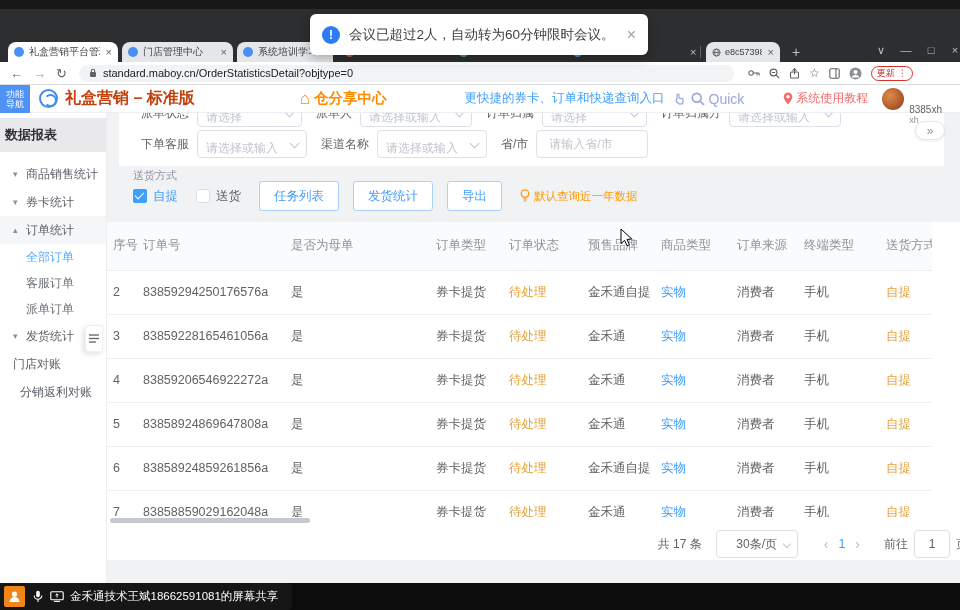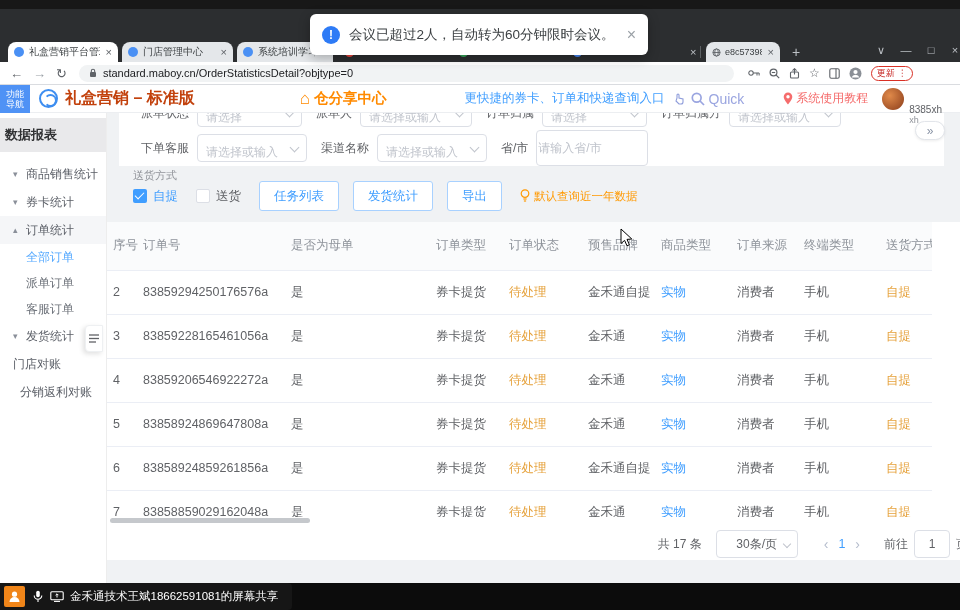--- a/index.html
+++ b/index.html
@@ -67,21 +67,21 @@
   
   .content { left:107px; top:113px; width:853px; height:470px; background:#f0f2f4; }
   .filter-card { position:absolute; left:12px; top:0; width:825px; height:53px; background:#fff; overflow:hidden; }
   .f-row { position:absolute; display:flex; align-items:center; }
   .f-row1 { top:-14px; left:8px; }
   .f-row2 { top:17px; left:8px; }
   .f-label { font-size:12px; color:#606266; margin:0 8px 0 14px; white-space:nowrap; }
   .sel { position:relative; height:28px; border:1px solid #dcdfe6; border-radius:4px; background:#fff; display:flex; align-items:flex-end; padding:0 20px 0 8px; }
   .sel::after { content:""; position:absolute; right:8px; top:9px; width:6px; height:6px; border-right:1px solid #c0c4cc; border-bottom:1px solid #c0c4cc; transform:rotate(45deg); }
   .ph { color:#c0c4cc; font-size:12px; white-space:nowrap; }
-  .txtinput { height:36px; border:1px solid #dcdfe6; border-radius:4px; font-size:12px; color:#606266; padding:0 1px; font-family:"Liberation Sans", sans-serif; }
+  .txtinput { height:28px; border:1px solid #dcdfe6; border-radius:4px; font-size:12px; color:#606266; padding:0 12px; font-family:"Liberation Sans", sans-serif; }
   .txtinput::placeholder { color:#c0c4cc; }
   .expand-btn { position:absolute; right:15px; top:8px; width:30px; height:19px; background:#fff; border:1px solid #e2e5ea; border-radius:10px; color:#8a94a6; font-size:12px; display:flex; align-items:center; justify-content:center; box-shadow:0 1px 3px rgba(0,0,0,.08); }
 
   .tb-label { position:absolute; left:26px; top:55px; font-size:11px; color:#909399; }
   .tb-row { position:absolute; left:26px; top:68px; height:30px; display:flex; align-items:center; }
   .cbgrp { display:flex; align-items:center; margin-right:18px; }
   .cbox { width:14px; height:14px; border-radius:2px; margin-right:6px; position:relative; flex:none; }
   .cbox.on { background:#409eff; }
   .cbox.on::after { content:""; position:absolute; left:4px; top:1px; width:4px; height:8px; border-right:1.5px solid #fff; border-bottom:1.5px solid #fff; transform:rotate(45deg); }
   .cbox.off { background:#fff; border:1px solid #dcdfe6; }
@@ -271,22 +271,22 @@
       </div>
       <div class="s-item">
         <span class="arr">▾</span>
         <span>券卡统计</span>
       </div>
       <div class="s-item" style="background:#f5f6f8;">
         <span class="arr">▴</span>
         <span>订单统计</span>
       </div>
       <div class="s-child active">全部订单</div>
+      <div class="s-child">客服订单</div>
       <div class="s-child">派单订单</div>
-      <div class="s-child">客服订单</div>
       <div class="s-item">
         <span class="arr">▾</span>
         <span>发货统计</span>
       </div>
       <div class="s-item" style="">门店对账</div>
       <div class="s-item" style="padding-left:20px;">分销返利对账</div>
     </div>
     <div class="s-handle">
       <svg width="10" height="9" viewBox="0 0 10 9">
           <line x1="0" y1="1" x2="10" y2="1" stroke="#606266" stroke-width="1.3"></line>

